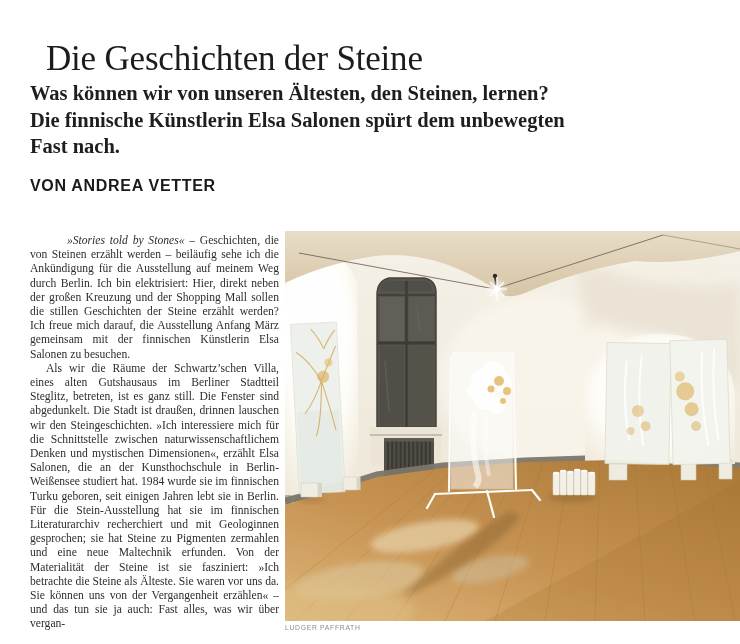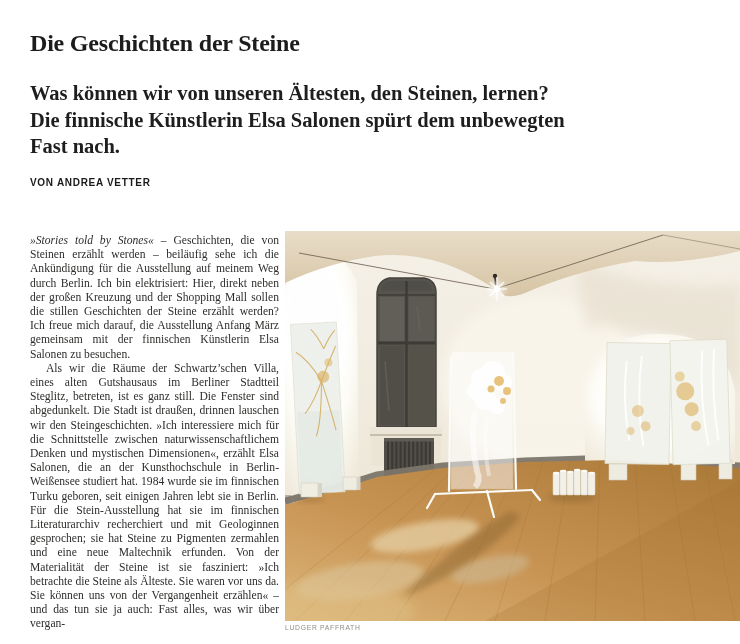--- a/index.html
+++ b/index.html
@@ -1,42 +1,42 @@
 <!DOCTYPE html>
 <html lang="de"><head>
 <meta charset="utf-8">
 <style>
   html,body{margin:0;padding:0;background:#ffffff;}
   .page{
     position:relative;width:740px;height:644px;background:#ffffff;
     overflow:hidden;font-family:"Liberation Serif", serif;
   }
   .headline{
-    position:absolute;left:30px;top:26px;margin:0;
-    font-size:24px;line-height:34px;font-weight:700;color:#1c1c1c;
+    position:absolute;left:30px;top:26px;margin:16px;
+    font-size:35px;line-height:34px;font-weight:400;color:#1c1c1c;
     letter-spacing:-0.2px;
   }
   .subtitle{
     position:absolute;left:30px;top:80px;margin:0;width:545px;
     font-size:20.5px;line-height:26.5px;font-weight:700;color:#1e1e1e;
   }
   .byline{
     position:absolute;left:30px;top:177px;margin:0;
     font-family:"Liberation Sans", sans-serif;
-    font-size:10px;font-weight:700;letter-spacing:0.7px;color:#1a1a1a;
+    font-size:16px;font-weight:700;letter-spacing:0.7px;color:#1a1a1a;
   }
   .body-col{
     position:absolute;left:30px;top:234px;width:249px;height:410px;
     overflow:hidden;color:#2e2d2b;
     font-size:11.6px;line-height:14.2px;text-align:justify;
     hyphens:auto;-webkit-hyphens:auto;
   }
   .body-col p{margin:0;}
   .body-col p.indent{text-indent:16px;}
-  .body-col em{font-style:italic;}
+  .body-col em{font-style:italic;margin-left:37px;}
   .photo-wrap{
     position:absolute;left:285px;top:231px;width:455px;height:390px;
   }
   .photo-wrap svg{display:block;}
   .credit{
     position:absolute;left:285px;top:624px;margin:0;
     font-family:"Liberation Sans", sans-serif;
     font-size:6.8px;letter-spacing:0.7px;color:#8f8c83;
   }
 </style>

